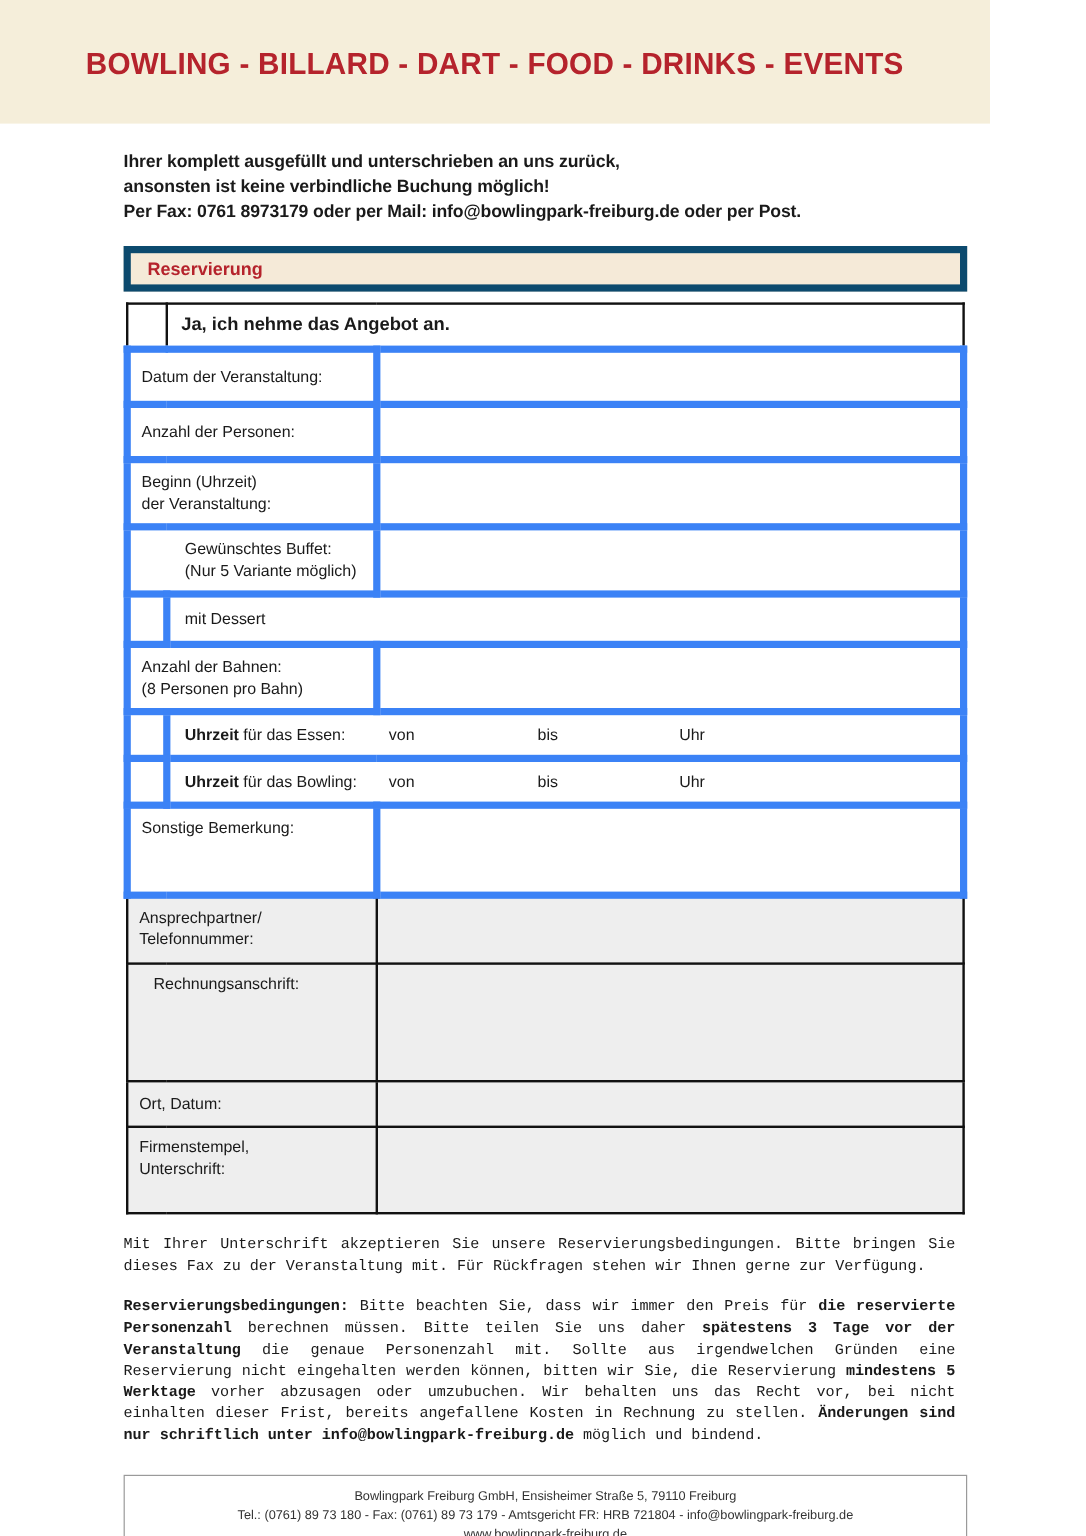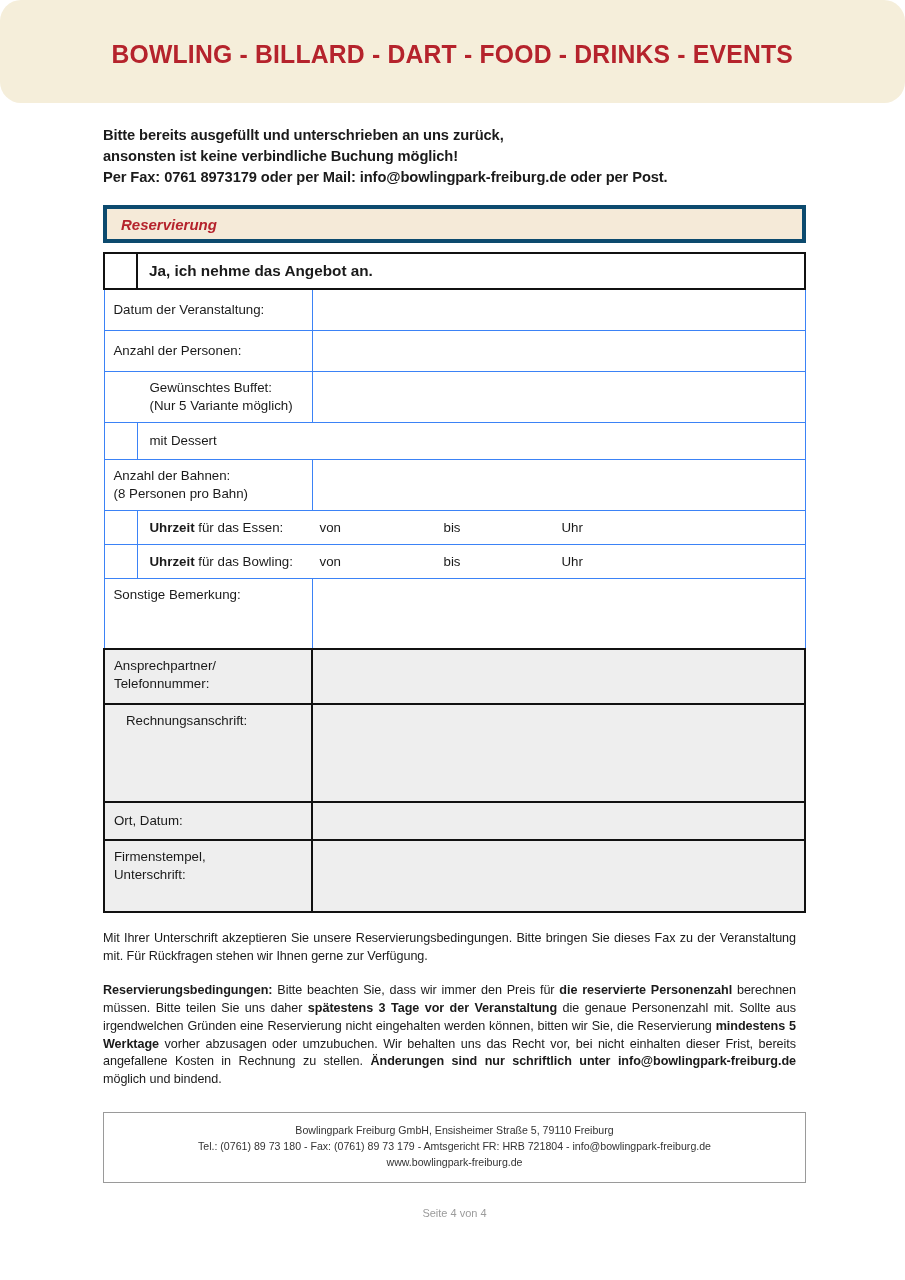--- a/index.html
+++ b/index.html
@@ -11,29 +11,28 @@
     height: 1280px;
     background: #ffffff;
     font-family: "Liberation Sans", sans-serif;
     color: #1a1a1a;
     position: relative;
     overflow: hidden;
   }
 
   
   .banner {
-    width: 905px;
+    width: 825px;
     height: 103px;
     background: #f5eeda;
     display: flex;
     align-items: center;
     justify-content: center;
     box-sizing: border-box;
     padding-top: 6px;
-    border-radius: 21px;
   }
   .banner-title {
     color: #b5232c;
     font-size: 25.5px;
     font-weight: bold;
     letter-spacing: 0.2px;
     white-space: nowrap;
     transform: scaleX(0.97);
   }
 
@@ -57,43 +56,42 @@
     width: 740px;
   }
   .intro div { white-space: nowrap; }
 
   
   .res-bar {
     margin-top: 17px;
     width: 703px;
     height: 38px;
     background: #f5ead8;
-    border: 4px solid #0c4a6e;
+    border: 6px solid #0c4a6e;
     box-sizing: border-box;
     display: flex;
     align-items: center;
     padding-left: 14px;
-    font-style: italic;
   }
   .res-bar-title {
     color: #b5232c;
     font-size: 15px;
     font-weight: bold;
   }
 
   
   .form-table {
     margin-top: 9px;
     width: 703px;
     border-collapse: collapse;
     font-size: 13.3px;
     table-layout: fixed;
   }
   .form-table td {
-    border: 1px solid #3b82f6;
+    border: 6px solid #3b82f6;
     padding: 0;
     vertical-align: middle;
     color: #1a1a1a;
   }
   .cell-pad {
     padding: 7px 9px 7px 9px;
     line-height: 1.32;
   }
   .col-check { width: 33px; }
   .col-label { width: 175px; }
@@ -132,20 +130,21 @@
   }
   tr.grey td.inner-div { border-left: 1.6px solid #111111; }
 
   
   .para {
     width: 693px;
     font-size: 12.6px;
     line-height: 1.42;
     letter-spacing: -0.05px;
     text-align: justify;
+    font-family: Liberation Mono, monospace;
   }
   .para-1 { margin-top: 17px; }
   .para-2 { margin-top: 16px; }
 
   
   .footer-box {
     margin-top: 23px;
     width: 703px;
     border: 1px solid #9a9a9a;
     box-sizing: border-box;
@@ -168,21 +167,21 @@
 <body>
 
 <div class="banner">
   <div class="banner-title">BOWLING - BILLARD - DART - FOOD - DRINKS - EVENTS</div>
 </div>
 
 <div class="page">
   <div class="content">
 
     <div class="intro">
-      <div>Bitte bereits ausgefüllt und unterschrieben an uns zurück,</div>
+      <div>Ihrer komplett ausgefüllt und unterschrieben an uns zurück,</div>
       <div>ansonsten ist keine verbindliche Buchung möglich!</div>
       <div>Per Fax: 0761 8973179 oder per Mail: info@bowlingpark-freiburg.de oder per Post.</div>
     </div>
 
     <div class="res-bar">
       <span class="res-bar-title">Reservierung</span>
     </div>
 
     <table class="form-table">
       <colgroup>
@@ -206,20 +205,29 @@
           <td></td>
         </tr>
 
         <tr>
           <td colspan="2">
             <div class="cell-pad" style="height:26px;display:flex;align-items:center;">Anzahl der Personen:</div>
           </td>
           <td></td>
         </tr>
 
+        <tr>
+          <td colspan="2">
+            <div class="cell-pad" style="height:36px;">
+              <div>Beginn (Uhrzeit)</div>
+              <div>der Veranstaltung:</div>
+            </div>
+          </td>
+          <td></td>
+        </tr>
 
         <tr>
           <td colspan="2">
             <div class="cell-pad" style="height:36px;padding-left:45px;">
               <div>Gewünschtes Buffet:</div>
               <div>(Nur 5 Variante möglich)</div>
             </div>
           </td>
           <td></td>
         </tr>

